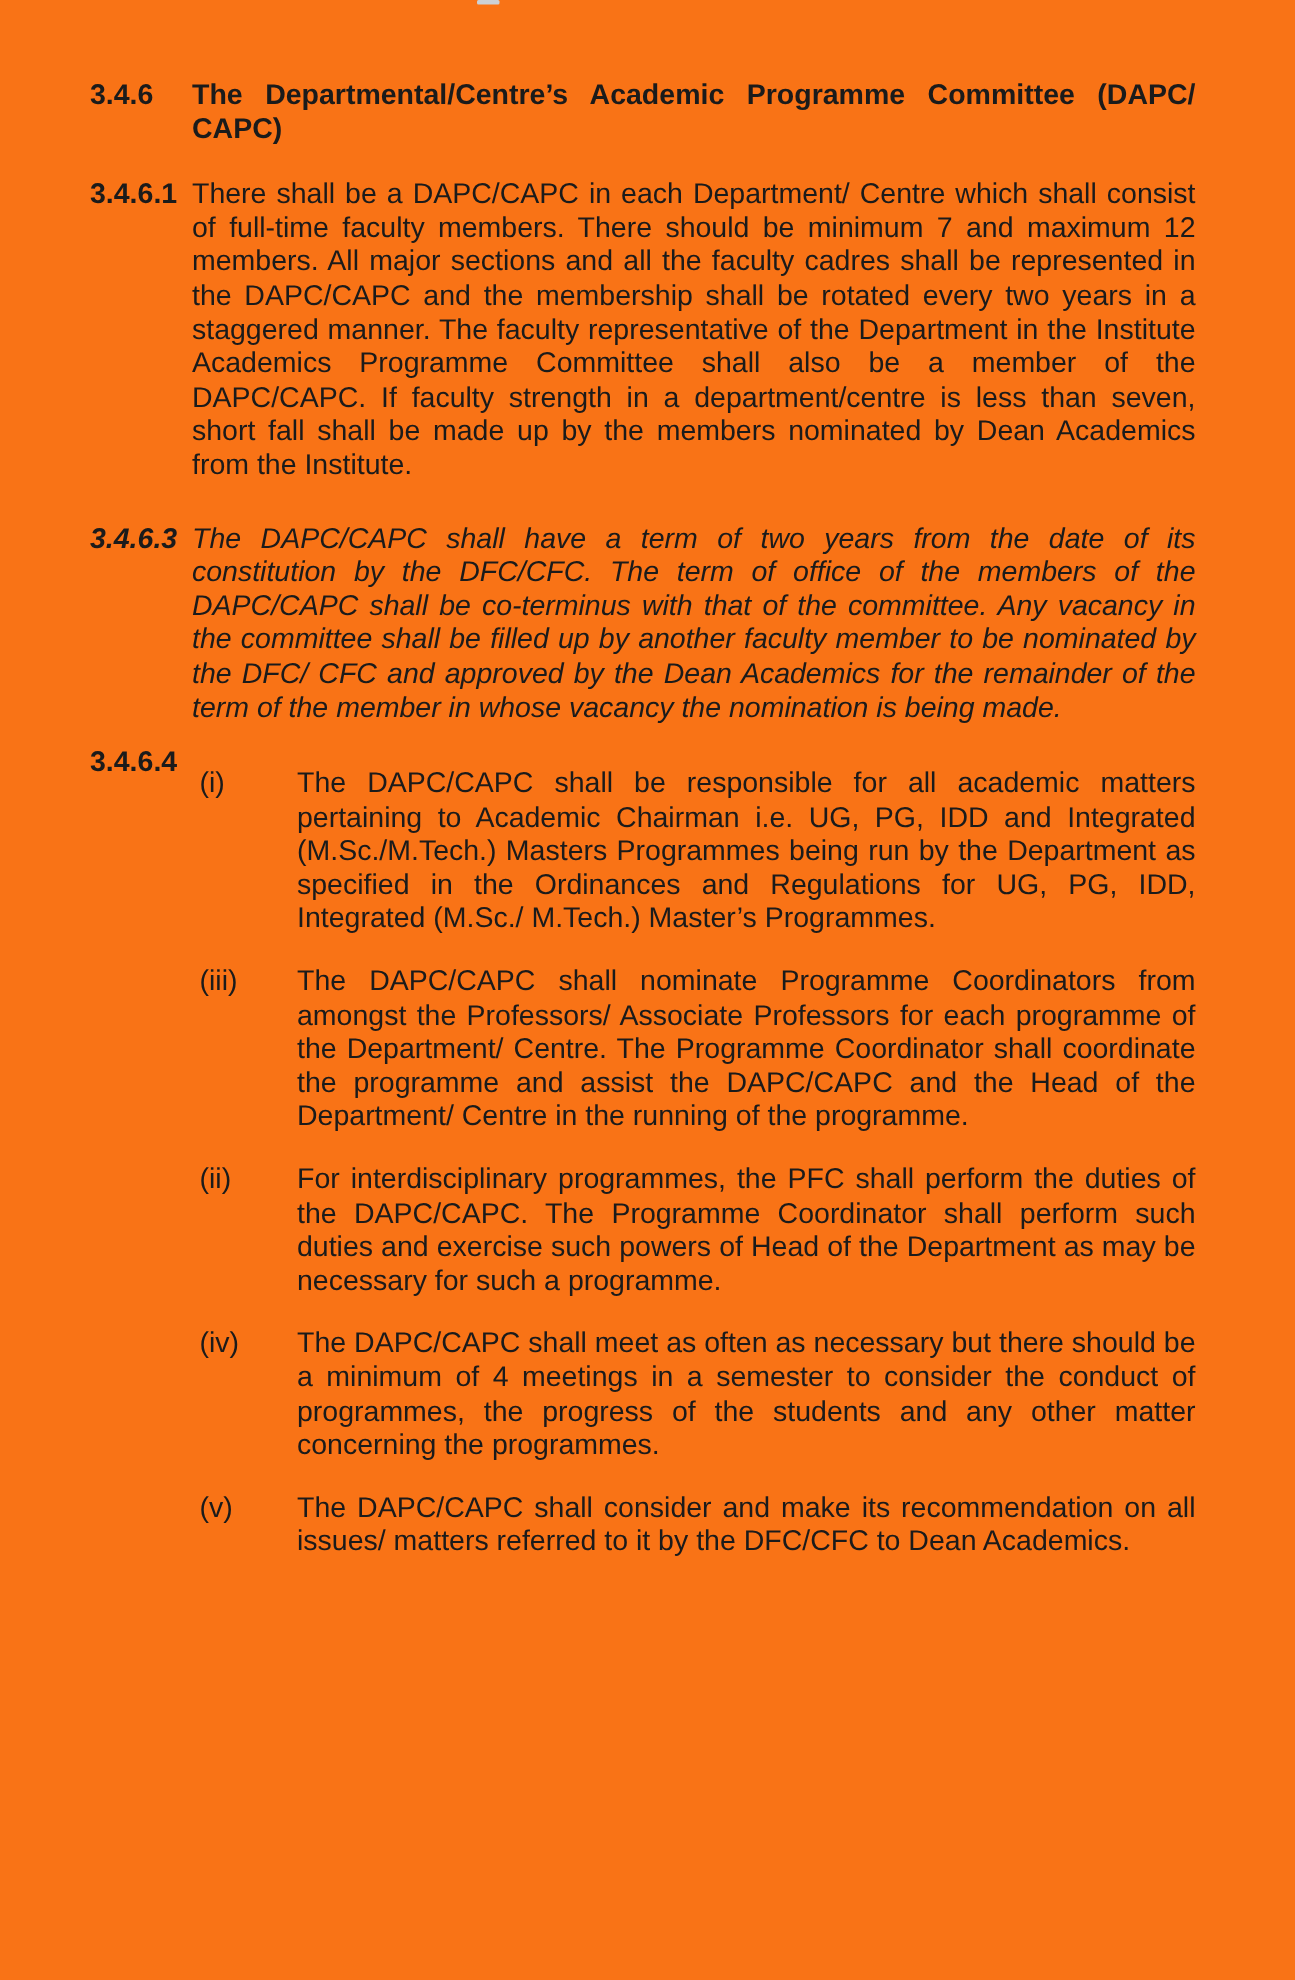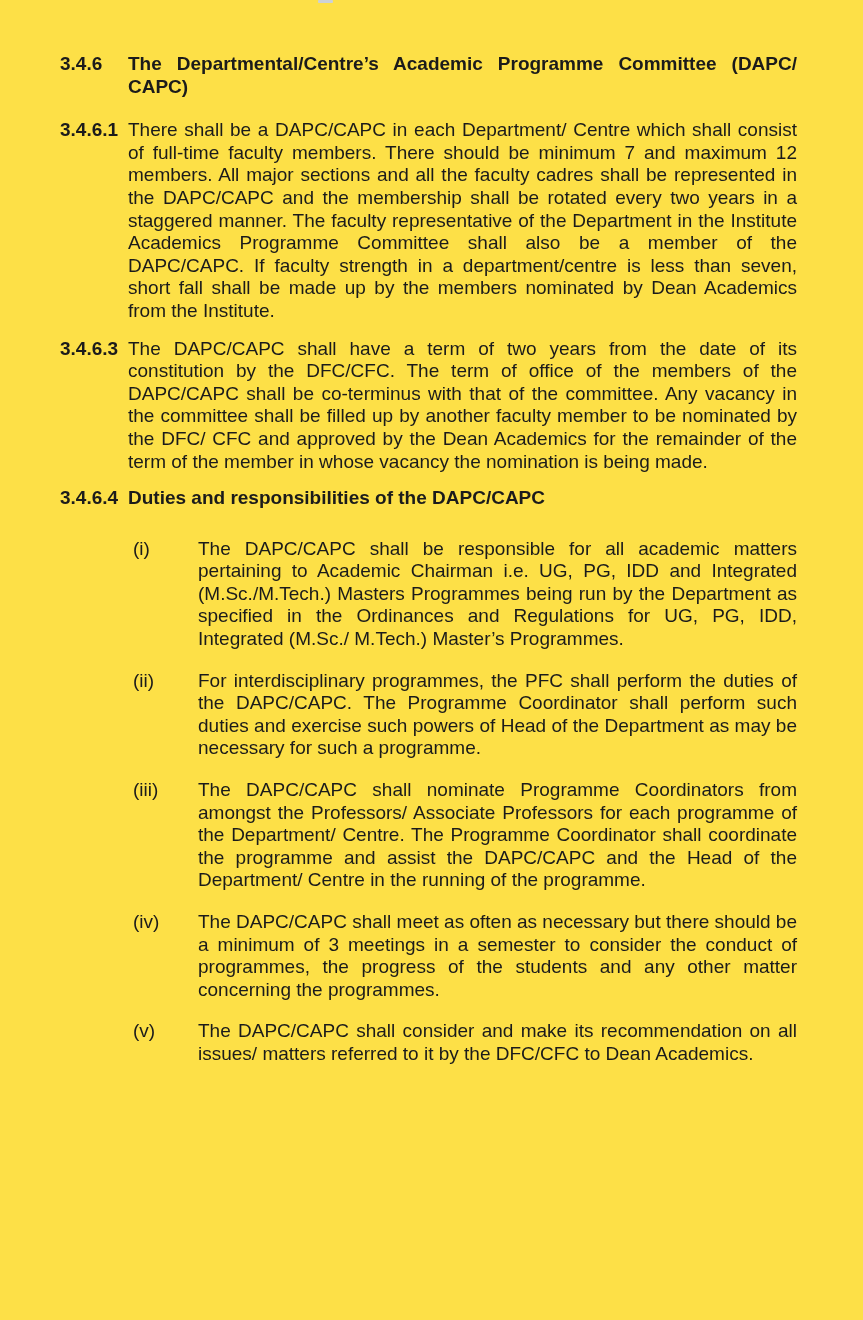--- a/index.html
+++ b/index.html
@@ -4,21 +4,21 @@
 <style>
   html, body {
     margin: 0;
     padding: 0;
     background: #ffffff;
   }
   .page {
     position: relative;
     width: 863px;
     height: 1320px;
-    background: #fde047;
+    background: #f97316;
     overflow: hidden;
     font-family: "Liberation Sans", sans-serif;
     font-size: 19px;
     line-height: 22.6px;
     color: #1b1b1b;
     box-sizing: border-box;
     padding-top: 53px;
   }
   .scan-mark {
     position: absolute;
@@ -38,23 +38,23 @@
   .sec .num {
     position: absolute;
     left: -68px;
     top: 0;
     font-weight: bold;
     white-space: nowrap;
     text-align: left;
   }
   .sec.heading { font-weight: bold; }
   .sec.mb-a { margin-bottom: 21px; }
-  .sec.mb-b { margin-bottom: 15px; }
+  .sec.mb-b { margin-bottom: 26px; }
   .sec.mb-c { margin-bottom: 22px; }
-  .sec.mb-d { margin-bottom: 14px; }
+  .sec.mb-d { margin-bottom: 14px; font-style: italic; }
   .sec.mb-e { margin-bottom: 28px; }
   
   .duty {
     position: relative;
     margin: 0 66px 19px 198px;
     text-align: justify;
   }
   .duty .marker {
     position: absolute;
     left: -65px;
@@ -81,41 +81,40 @@
   </div>
 
 
   <div class="sec mb-d">
     <span class="num">3.4.6.3</span>
     <span>The DAPC/CAPC shall have a term of two years from the date of its constitution by the DFC/CFC. The term of office of the members of the DAPC/CAPC shall be co-terminus with that of the committee. Any vacancy in the committee shall be filled up by another faculty member to be nominated by the DFC/ CFC and approved by the Dean Academics for the remainder of the term of the member in whose vacancy the nomination is being made.</span>
   </div>
 
   <div class="sec heading mb-e">
     <span class="num">3.4.6.4</span>
-    <span>Duties and responsibilities of the DAPC/CAPC</span>
   </div>
 
   <div class="duty">
     <span class="marker">(i)</span>
     <span>The DAPC/CAPC shall be responsible for all academic matters pertaining to Academic Chairman i.e. UG, PG, IDD and Integrated (M.Sc./M.Tech.) Masters Programmes being run by the Department as specified in the Ordinances and Regulations for UG, PG, IDD, Integrated (M.Sc./ M.Tech.) Master’s Programmes.</span>
   </div>
 
   <div class="duty">
+    <span class="marker">(iii)</span>
+    <span>The DAPC/CAPC shall nominate Programme Coordinators from amongst the Professors/ Associate Professors for each programme of the Department/ Centre. The Programme Coordinator shall coordinate the programme and assist the DAPC/CAPC and the Head of the Department/ Centre in the running of the programme.</span>
+  </div>
+
+  <div class="duty">
     <span class="marker">(ii)</span>
     <span>For interdisciplinary programmes, the PFC shall perform the duties of the DAPC/CAPC. The Programme Coordinator shall perform such duties and exercise such powers of Head of the Department as may be necessary for such a programme.</span>
   </div>
 
   <div class="duty">
-    <span class="marker">(iii)</span>
-    <span>The DAPC/CAPC shall nominate Programme Coordinators from amongst the Professors/ Associate Professors for each programme of the Department/ Centre. The Programme Coordinator shall coordinate the programme and assist the DAPC/CAPC and the Head of the Department/ Centre in the running of the programme.</span>
-  </div>
-
-  <div class="duty">
     <span class="marker">(iv)</span>
-    <span>The DAPC/CAPC shall meet as often as necessary but there should be a minimum of 3 meetings in a semester to consider the conduct of programmes, the progress of the students and any other matter concerning the programmes.</span>
+    <span>The DAPC/CAPC shall meet as often as necessary but there should be a minimum of 4 meetings in a semester to consider the conduct of programmes, the progress of the students and any other matter concerning the programmes.</span>
   </div>
 
   <div class="duty">
     <span class="marker">(v)</span>
     <span>The DAPC/CAPC shall consider and make its recommendation on all issues/ matters referred to it by the DFC/CFC to Dean Academics.</span>
   </div>
 
 
 </div>
 

